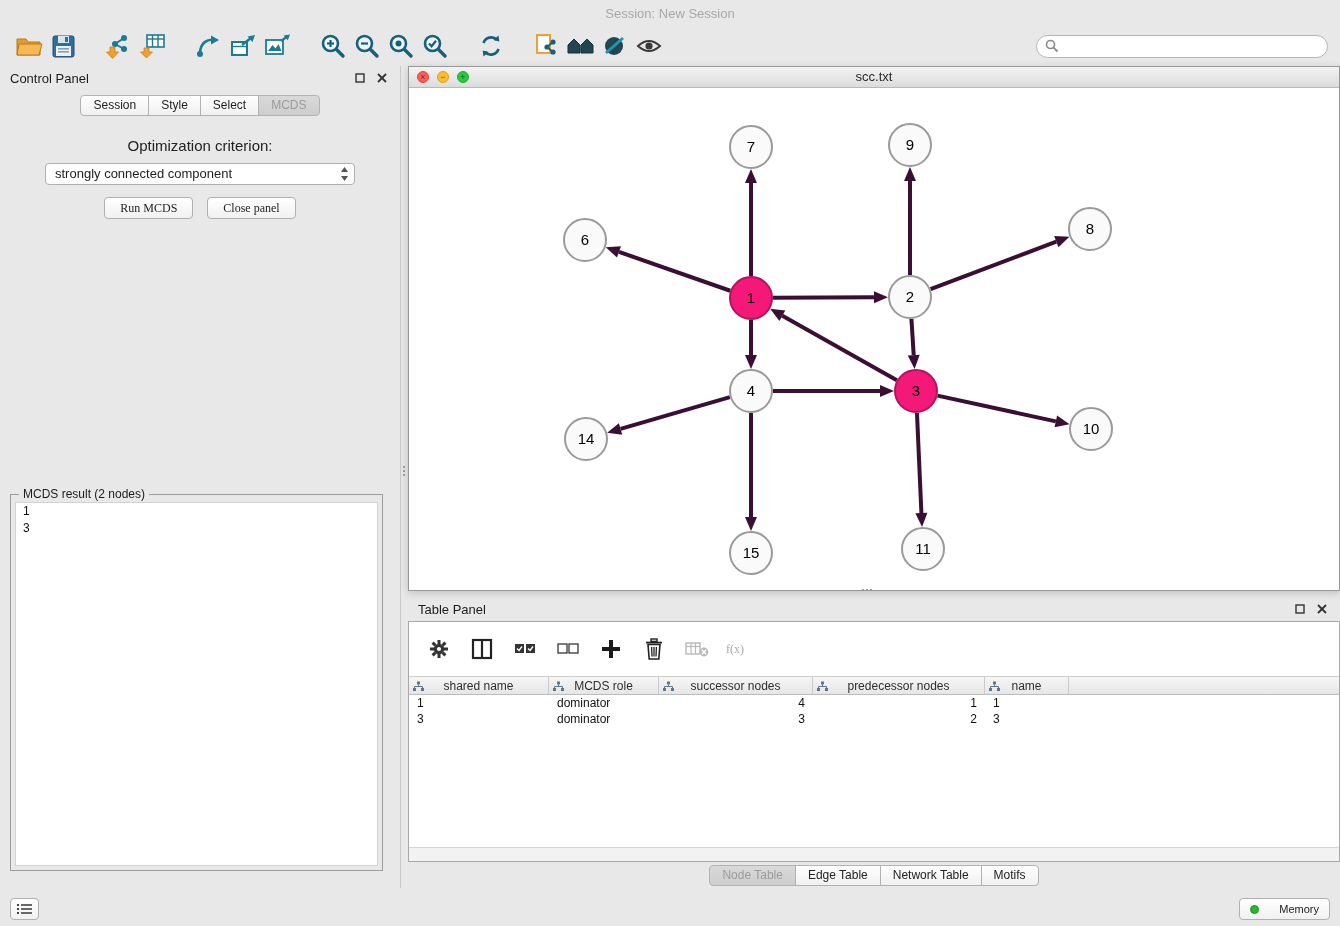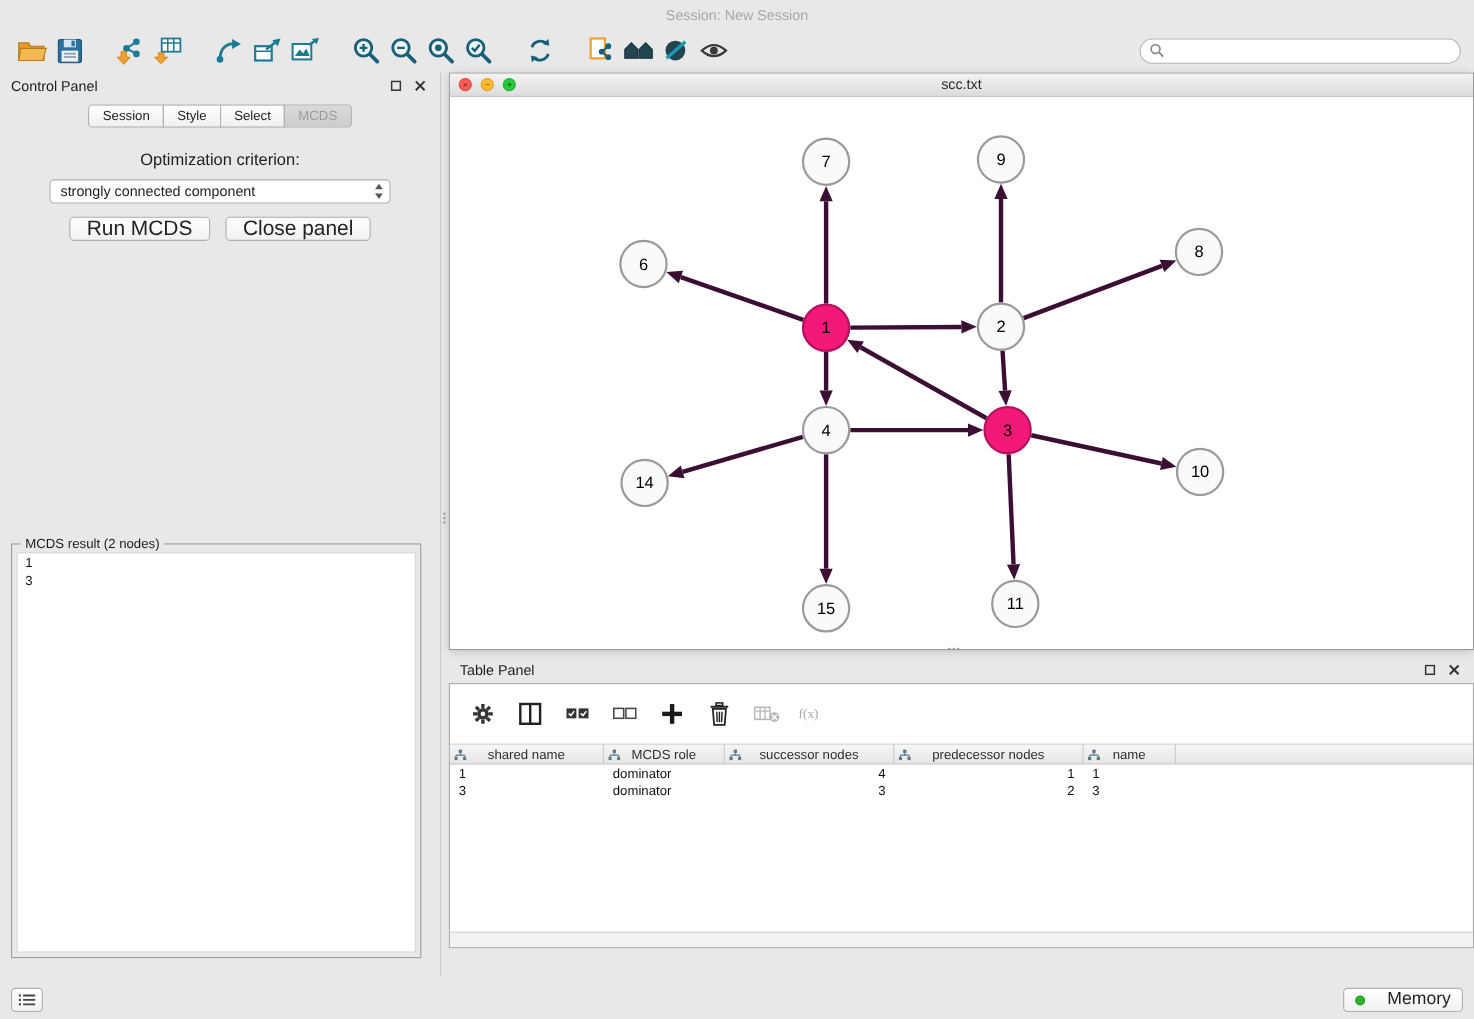--- a/index.html
+++ b/index.html
@@ -27,21 +27,21 @@
   .control-panel { position:absolute; left:0; top:66px; width:401px; height:822px; border-right:1px solid #c9c9c9; }
   .cp-tabs { display:flex; justify-content:center; margin-top:5px; }
   .seg-tab { border:1px solid #b2b2b2; background:linear-gradient(#ffffff,#f0f0f0); font-size:12px; color:#222; height:21px; padding:0 12px; cursor:pointer; font-family:"Liberation Sans", sans-serif; margin-left:-1px; line-height:19px; }
   .seg-tab.first { border-radius:4px 0 0 4px; margin-left:0; }
   .seg-tab.last { border-radius:0 4px 4px 0; }
   .seg-tab.active { background:linear-gradient(#d9d9d9,#cdcdcd); color:#9b9b9b; }
   .cp-opt-label { text-align:center; margin-top:21px; font-size:15px; }
   .cp-select { position:relative; width:310px; height:22px; margin:9px auto 0 auto; background:#fff; border:1px solid #b0b0b0; border-radius:4px; font-size:13px; line-height:20px; padding:0 22px 0 9px; cursor:pointer; }
   .cp-select .stepper { position:absolute; right:5px; top:2px; }
   .cp-buttons { display:flex; justify-content:center; gap:14px; margin-top:12px; }
-  .mac-btn { background:linear-gradient(#ffffff,#f1f1f1); border:1px solid #b0b0b0; border-radius:4px; height:22px; padding:0 15px; font-size:19px; color:#222; cursor:pointer; font-family:Liberation Sans, sans-serif; }
+  .mac-btn { background:linear-gradient(#ffffff,#f1f1f1); border:1px solid #b0b0b0; border-radius:4px; height:22px; padding:0 15px; font-size:12px; color:#222; cursor:pointer; font-family:Liberation Serif, serif; }
   .result-box { position:absolute; left:10px; top:428px; width:373px; height:377px; border:1px solid #9d9d9d; }
   .result-legend { position:absolute; top:-8px; left:8px; background:#e8e8e8; padding:0 4px; font-size:12px; color:#1c1c1c; }
   .result-list { position:absolute; left:4px; right:4px; top:7px; bottom:4px; background:#fff; border:1px solid #d2d2d2; overflow:hidden; }
   .result-item { font-size:12px; line-height:17px; padding-left:7px; color:#111; }
 
   
   .network-window { position:absolute; left:408px; top:66px; width:932px; height:525px; background:#fff; border:1px solid #979797; box-shadow:0 2px 8px rgba(0,0,0,0.18); }
   .nw-titlebar { height:21px; background:linear-gradient(#f3f3f3,#dcdcdc); border-bottom:1px solid #b8b8b8; position:relative; text-align:center; font-size:13px; line-height:20px; color:#2a2a2a; }
   .traffic { position:absolute; left:8px; top:4px; display:flex; gap:8px; }
   .light { width:12px; height:12px; border-radius:50%; font-size:9px; line-height:11px; text-align:center; color:rgba(0,0,0,0.55); cursor:pointer; }
@@ -64,21 +64,21 @@
   .tp-col { position:relative; border-right:1px solid #cacaca; display:flex; align-items:center; justify-content:center; font-size:12px; color:#2e2e2e; }
   .tp-col svg { position:absolute; left:4px; top:4px; }
   .tp-row { display:flex; height:16px; }
   .tp-cell { font-size:12px; line-height:16px; padding:0 8px; color:#111; overflow:hidden; white-space:nowrap; }
   .tp-scrollstrip { position:absolute; left:0; right:0; bottom:0; height:14px; background:#f2f2f2; border-top:1px solid #d4d4d4; }
   .tp-tabs { position:absolute; left:0; top:268px; width:932px; display:flex; justify-content:center; }
 
   
   .statusbar { position:absolute; left:0; top:888px; width:1340px; height:38px; }
   .sb-left-btn { position:absolute; left:10px; top:10px; width:29px; height:22px; background:linear-gradient(#ffffff,#f1f1f1); border:1px solid #b0b0b0; border-radius:4px; display:flex; align-items:center; justify-content:center; cursor:pointer; }
-  .memory-btn { position:absolute; right:10px; top:10px; height:22px; background:linear-gradient(#ffffff,#f1f1f1); border:1px solid #b0b0b0; border-radius:4px; display:flex; align-items:center; gap:20px; padding:0 10px; font-size:16px; color:#222; cursor:pointer; font-family:"Liberation Sans", sans-serif; }
+  .memory-btn { position:absolute; right:10px; top:10px; height:22px; background:linear-gradient(#ffffff,#f1f1f1); border:1px solid #b0b0b0; border-radius:4px; display:flex; align-items:center; gap:20px; padding:0 10px; font-size:11px; color:#222; cursor:pointer; font-family:"Liberation Sans", sans-serif; }
   .green-dot { width:9px; height:9px; border-radius:50%; background:#2db52d; border:1px solid #1f8f1f; }
 </style>
 </head>
 <body>
 
 <div class="titlebar">
   <span>Session: New Session</span>
 </div>
 
 <div class="main-toolbar">
@@ -532,20 +532,26 @@
           <div class="tp-cell" style="width: 110px; text-align: left;">dominator</div>
           <div class="tp-cell" style="width: 154px; text-align: right;">3</div>
           <div class="tp-cell" style="width: 172px; text-align: right;">2</div>
           <div class="tp-cell" style="width: 84px; text-align: left;">3</div>
         </div>
       </div>
 
     <div class="tp-scrollstrip"></div>
   </div>
 
+  <div class="tp-tabs">
+    <button class="seg-tab first active">Node Table</button>
+    <button class="seg-tab">Edge Table</button>
+    <button class="seg-tab">Network Table</button>
+    <button class="seg-tab last">Motifs</button>
+  </div>
 </div>
 
 <div class="statusbar">
   <button class="sb-left-btn">
     <svg width="16" height="12" viewBox="0 0 16 12">
       <rect x="0" y="1" width="2" height="2" fill="#444"></rect>
         <line x1="4" y1="2" x2="15" y2="2" stroke="#444" stroke-width="1.6"></line>
       <rect x="0" y="5" width="2" height="2" fill="#444"></rect>
         <line x1="4" y1="6" x2="15" y2="6" stroke="#444" stroke-width="1.6"></line>
       <rect x="0" y="9" width="2" height="2" fill="#444"></rect>

